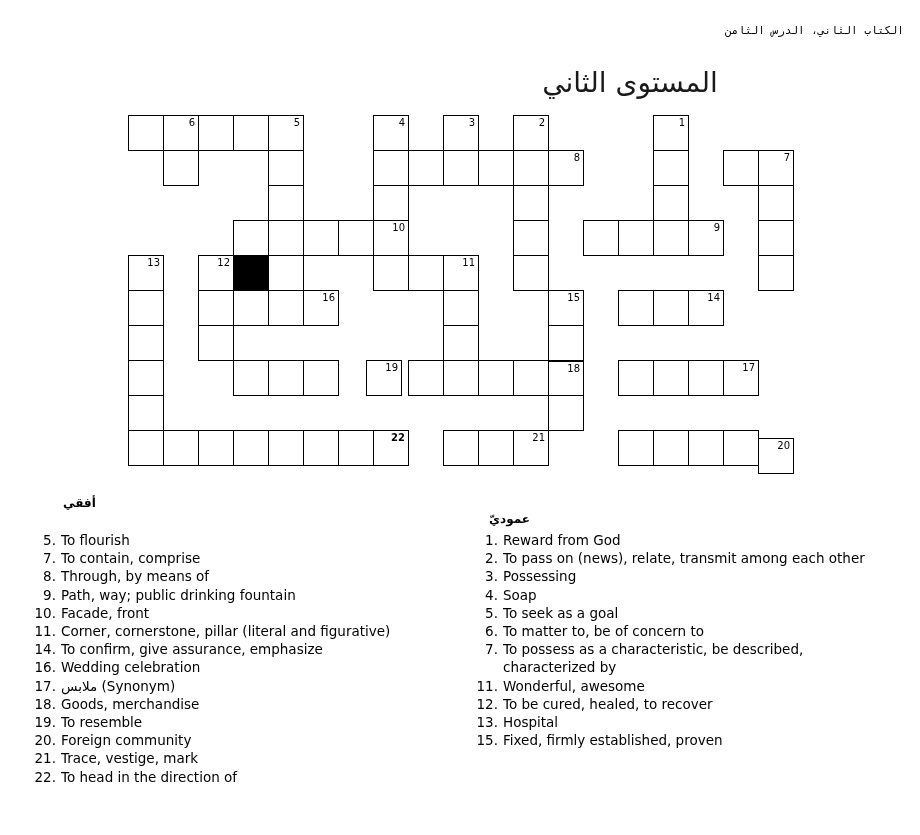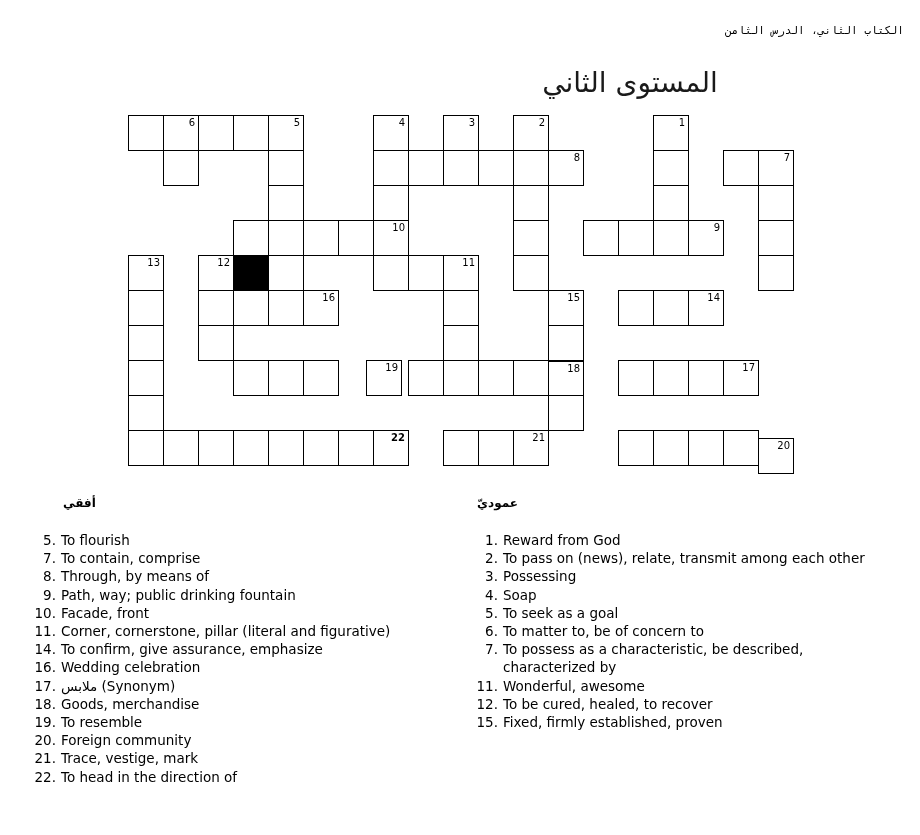--- a/index.html
+++ b/index.html
@@ -23,21 +23,21 @@
     border:1px solid #000; background:#fff;
   }
   .cell.black { background:#000; }
   .cellnum {
     position:absolute; top:1px; right:3px; font-size:10px; line-height:1.1;
   }
   .clue-header {
     position:absolute; top:496px; font-weight:bold; font-size:12px; direction:rtl;
   }
   .clue-header.across { left:63px; }
-  .clue-header.down  { left:477px; }
+  .clue-header.down  { left:489px;margin-top:16px; }
   .clues {
     position:absolute; top:531px; font-size:13.5px; line-height:18.2px;
   }
   .clues.across { left:30px;  width:420px; }
   .clues.down   { left:472px; width:424px; }
   .clue { display:flex; align-items:flex-start; }
   .cnum { flex:0 0 26px; width:26px; text-align:right; }
   .ctext { margin-left:5px; }
 </style>
 </head>
@@ -281,18 +281,22 @@
       </div>
       <div class="clue">
         <span class="cnum">11.</span>
         <span class="ctext">Wonderful, awesome</span>
       </div>
       <div class="clue">
         <span class="cnum">12.</span>
         <span class="ctext">To be cured, healed, to recover</span>
       </div>
       <div class="clue">
+        <span class="cnum">13.</span>
+        <span class="ctext">Hospital</span>
+      </div>
+      <div class="clue">
         <span class="cnum">15.</span>
         <span class="ctext">Fixed, firmly established, proven</span>
       </div>
     </div>
 
 </div>
 
 </body></html>

